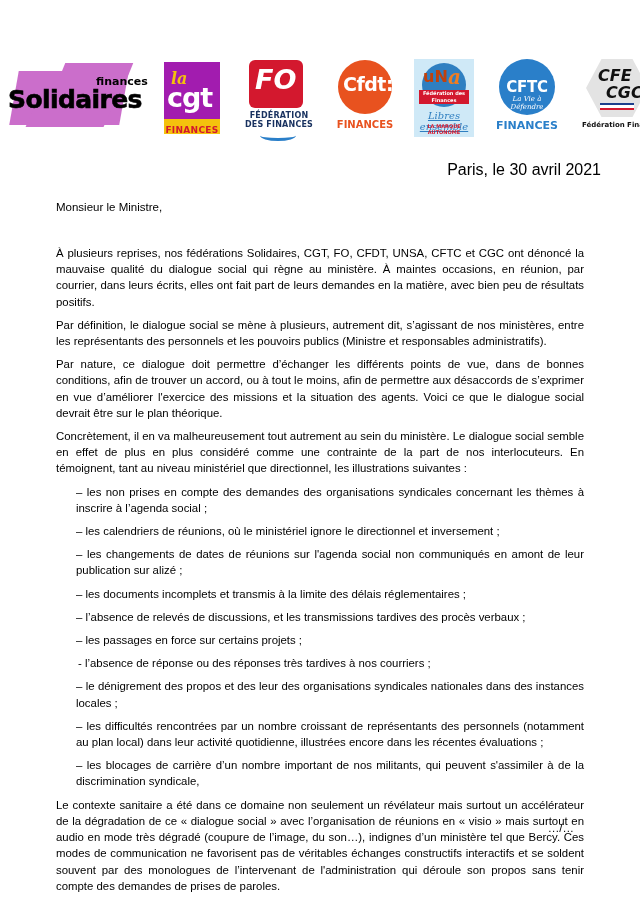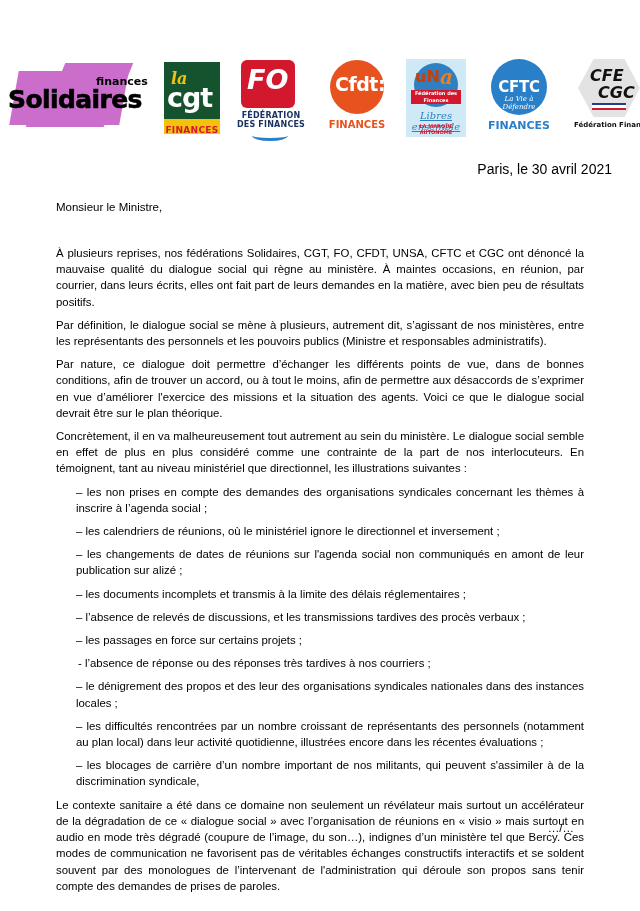--- a/index.html
+++ b/index.html
@@ -67,21 +67,21 @@
     font-weight: bold;
     font-size: 11px;
     color: #000;
   }
 
   
   .logo-cgt {
     width: 56px;
     height: 72px;
     margin-left: 14px;
-    background: #14532d;
+    background: #a21caf;
   }
   .cgt-la {
     position: absolute;
     left: 7px;
     top: 7px;
     font-family: "DejaVu Serif", serif;
     font-style: italic;
     font-weight: bold;
     font-size: 16px;
     color: #f4c20d;
@@ -111,21 +111,21 @@
     font-size: 9px;
     line-height: 15px;
     color: #d3182e;
     letter-spacing: 0.3px;
   }
 
   
   .logo-fo {
     width: 74px;
     height: 76px;
-    margin-left: 14px;
+    margin-left: 22px;
   }
   .fo-box {
     position: absolute;
     left: 7px;
     top: 0;
     width: 54px;
     height: 48px;
     background: #d3182e;
     border-radius: 6px;
   }
@@ -362,23 +362,23 @@
     text-align: center;
     font-family: "DejaVu Sans", sans-serif;
     font-weight: bold;
     font-size: 7px;
     color: #111111;
   }
 
   
   .date-line {
     position: absolute;
-    right: 28px;
+    right: 39px;
     top: 161px;
-    font-size: 14px;
+    font-size: 16px;
   }
   .salutation {
     position: absolute;
     left: 56px;
     top: 201px;
     font-size: 11.5px;
   }
   .letter-body {
     position: absolute;
     left: 56px;

